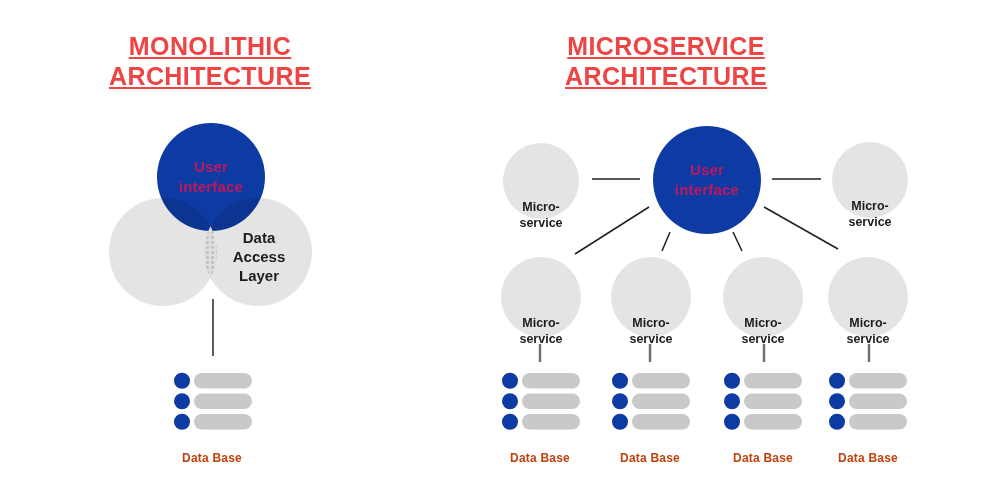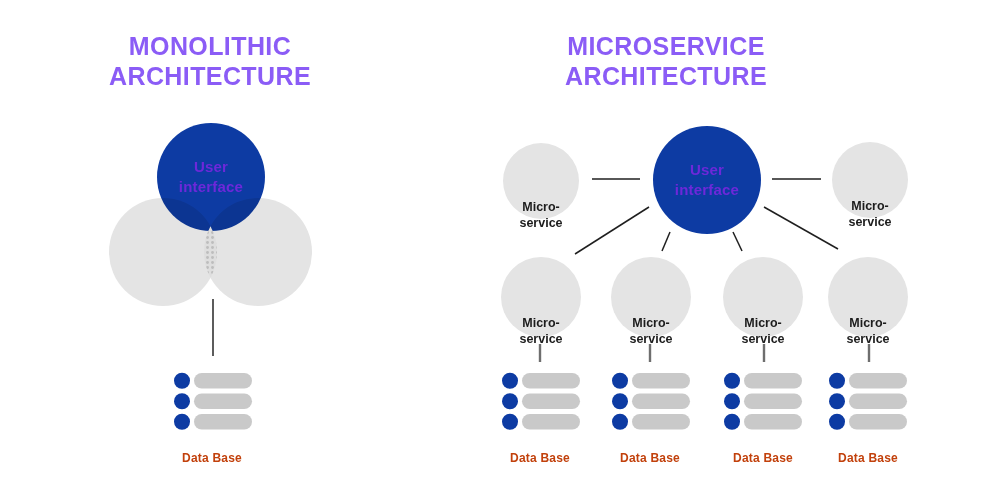--- a/index.html
+++ b/index.html
@@ -1,22 +1,22 @@
 <!DOCTYPE html>
 <html><head>
 <meta charset="utf-8">
 <style>
   html,body{margin:0;padding:0;background:#ffffff;}
   #canvas{position:relative;width:1000px;height:500px;background:#ffffff;overflow:hidden;
           font-family:"Liberation Sans",sans-serif;}
   svg.shapes{position:absolute;left:0;top:0;}
   .label{position:absolute;transform:translate(-50%,-50%);text-align:center;
          white-space:pre-line;font-family:"Liberation Sans",sans-serif;}
-  .title{font-weight:800;font-size:25px;line-height:30px;letter-spacing:.4px;color:#8b5cf6;}
-  .ui-label{color:#6d28d9;font-weight:700;font-size:15px;line-height:20px;letter-spacing:.2px;}
+  .title{font-weight:800;font-size:25px;line-height:30px;letter-spacing:.4px;color:#ef4444;text-decoration:underline;}
+  .ui-label{color:#be185d;font-weight:700;font-size:15px;line-height:20px;letter-spacing:.2px;}
   .venn-label{color:#1c1c1c;font-weight:700;font-size:15px;line-height:19px;}
   .svc-label{color:#1c1c1c;font-weight:700;font-size:12.5px;line-height:16px;margin-top:34px;}
   .db-label{color:#c2410c;font-weight:700;font-size:12px;letter-spacing:.2px;}
   .blend-multiply{mix-blend-mode:multiply;}
 </style>
 </head>
 <body>
 
 <div id="canvas">
 
@@ -76,20 +76,23 @@
     <use href="#db-icon" x="868"></use>
   </svg>
 
   <div class="label title" style="left:210px;top:61px;width:360px;">MONOLITHIC
 ARCHITECTURE</div>
   <div class="label title" style="left:666px;top:61px;width:360px;">MICROSERVICE
 ARCHITECTURE</div>
 
   <div class="label ui-label" style="left:211px;top:177px;width:110px;">User
 interface</div>
+  <div class="label venn-label" style="left:259px;top:256px;width:90px;">Data
+Access
+Layer</div>
   <div class="label db-label" style="left:212px;top:458px;width:120px;">Data Base</div>
 
   <div class="label ui-label" style="left:707px;top:180px;width:110px;">User
 interface</div>
   <div class="label svc-label" style="left:541px;top:181px;width:80px;">Micro-
 service</div>
   <div class="label svc-label" style="left:870px;top:180px;width:80px;">Micro-
 service</div>
   <div class="label svc-label" style="left:541px;top:297px;width:80px;">Micro-
 service</div>

